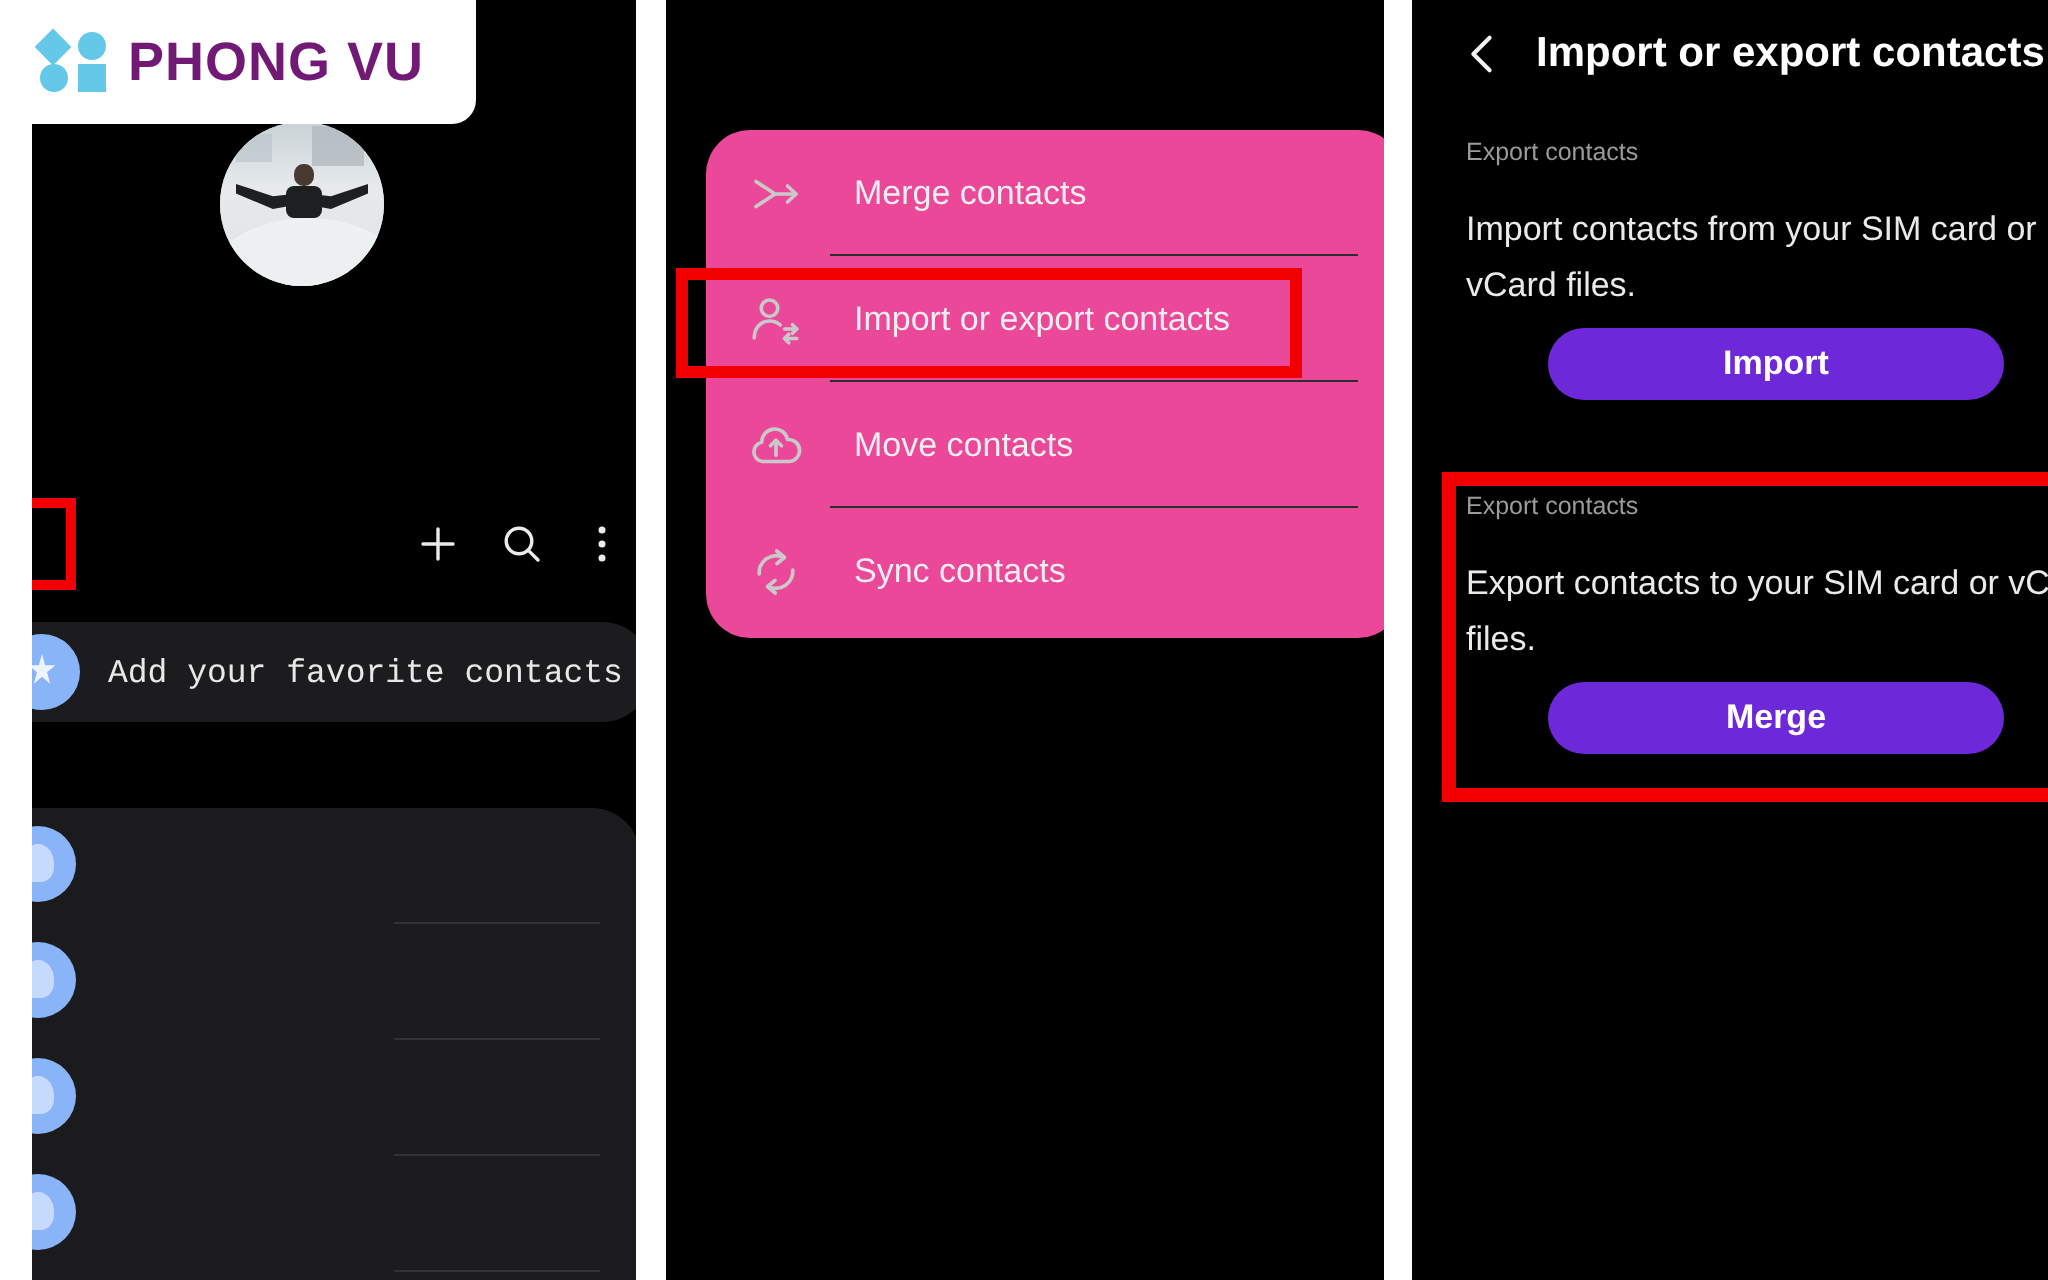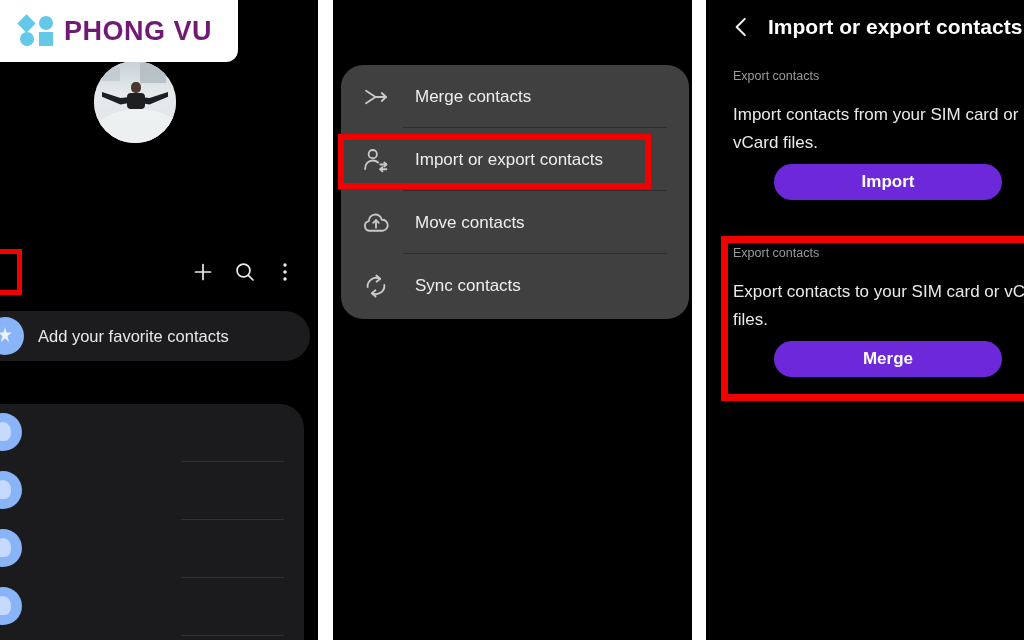--- a/index.html
+++ b/index.html
@@ -22,21 +22,21 @@
   }
 
   
   .panel {
     position: absolute;
     top: 0;
     height: 640px;
     background: #000000;
     overflow: hidden;
   }
-  #panel-left   { left: 0px;   width: 318px; }
+  #panel-left   { left: 16px;   width: 318px; font-family: Liberation Mono, monospace; }
   #panel-middle { left: 333px; width: 359px; }
   #panel-right  { left: 706px; width: 318px; }
 
   .gap {
     position: absolute;
     top: 0;
     height: 640px;
     background: #ffffff;
   }
   #gap-1 { left: 318px; width: 15px; }
@@ -283,25 +283,25 @@
     margin-left: 14px;
     color: #ffffff;
     font-size: 21px;
     font-weight: bold;
     white-space: nowrap;
   }
 
   
   #settings-card {
     position: absolute;
-    left: 8px;
+    left: 20px;
     top: 65px;
     width: 348px;
     height: 254px;
-    background: #404040;
+    background: #ec4899;
     border-radius: 22px;
   }
   .settings-item {
     position: relative;
     height: 63px;
     display: flex;
     align-items: center;
   }
   .si-icon {
     width: 30px;

